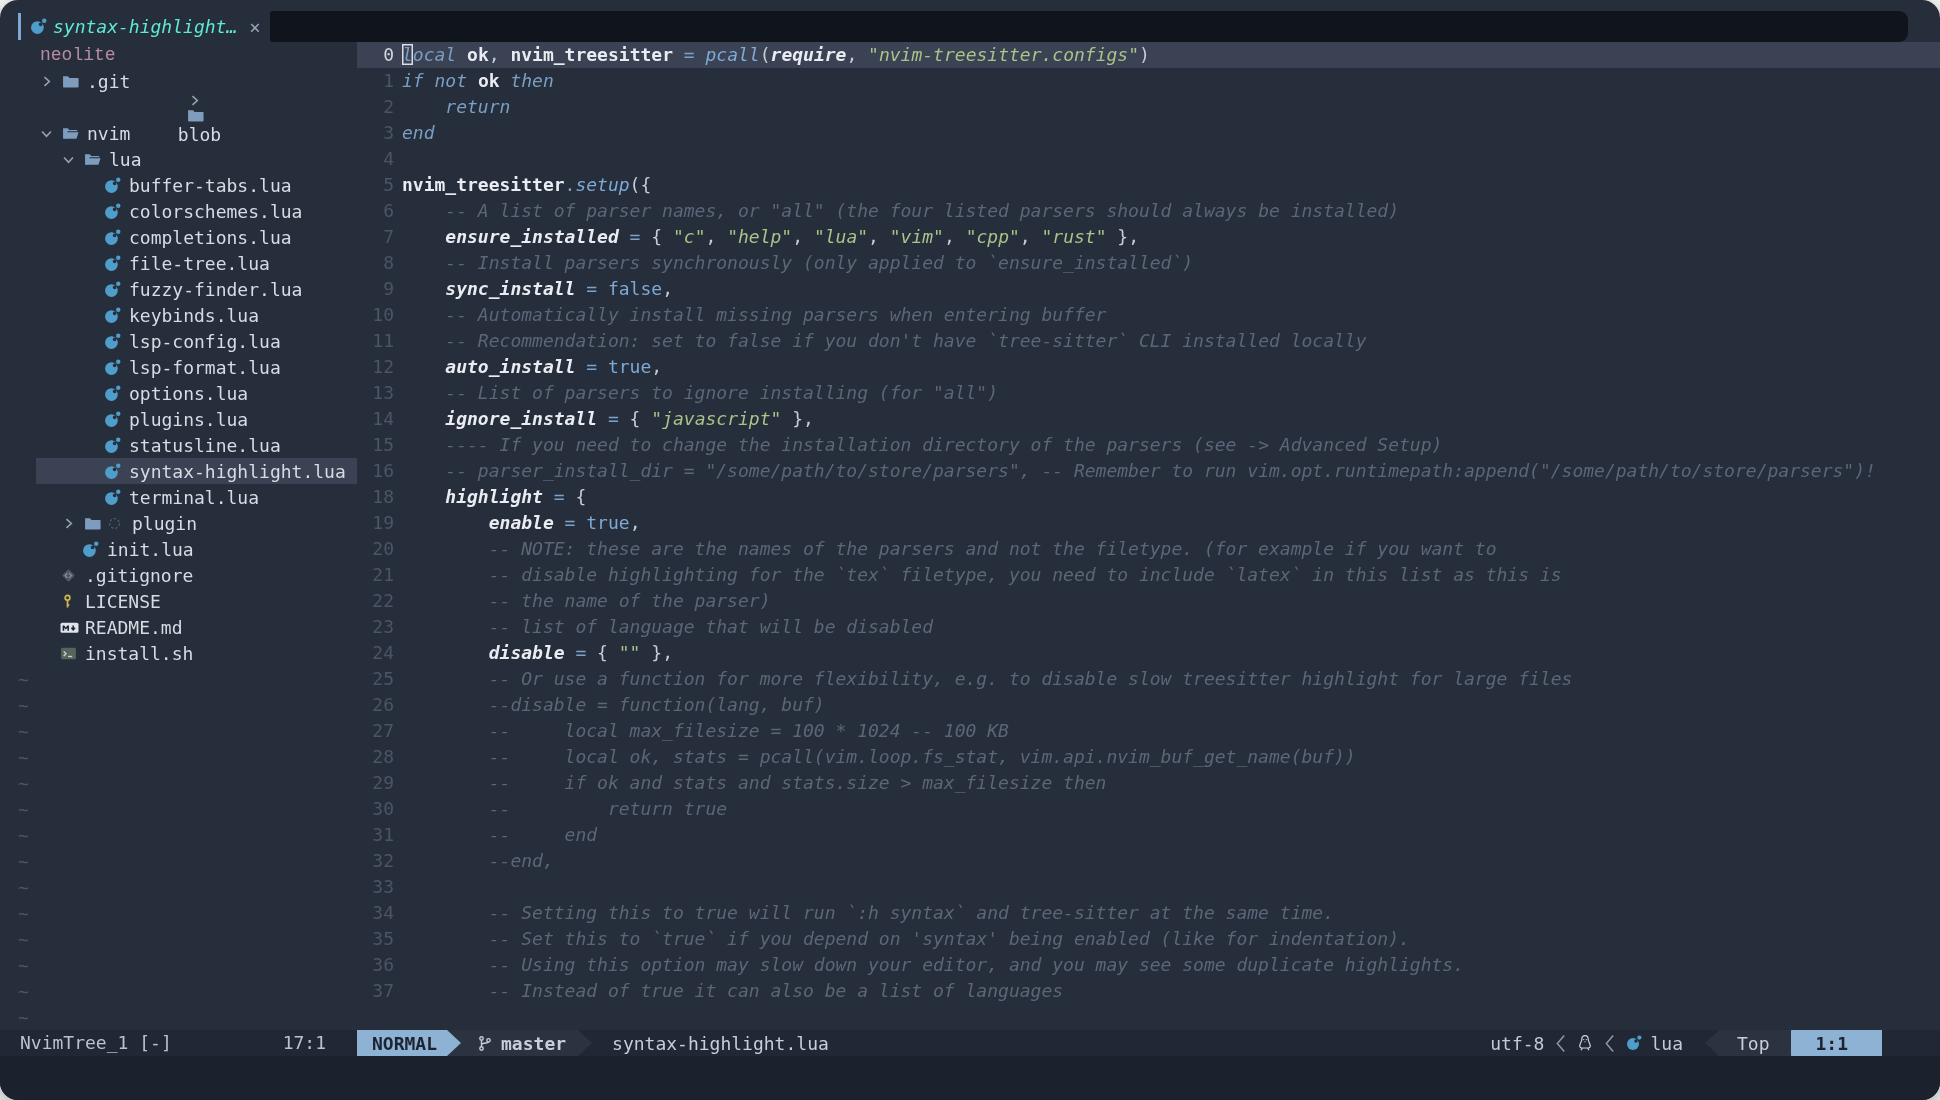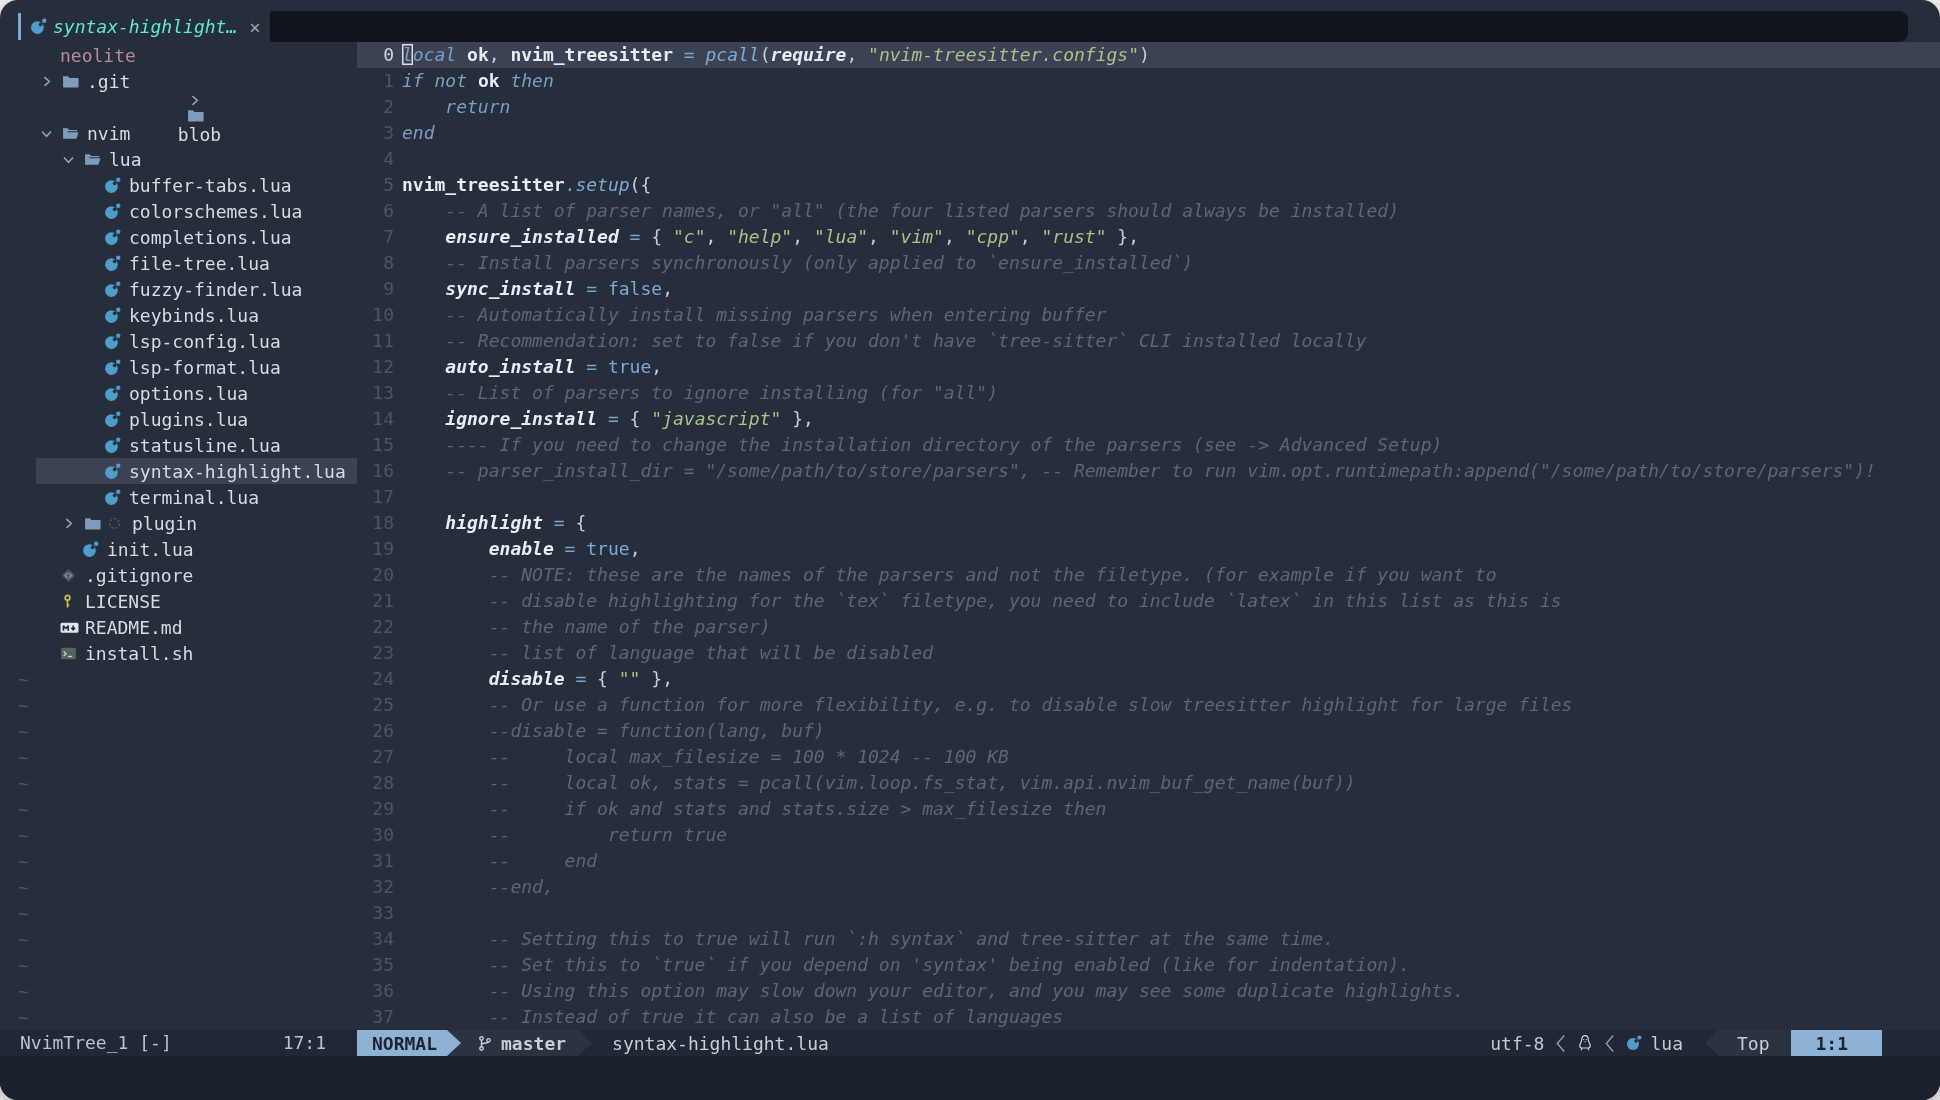--- a/index.html
+++ b/index.html
@@ -79,21 +79,21 @@
             <circle cx="10" cy="6" r="1.7" fill="#262d3b"></circle>
           </svg>
         </span>
       <span class="tab-title">syntax-highlight…</span>
       <span class="tab-close">×</span>
     </div>
     <div class="tab-strip"></div>
   </div>
 
   <div class="sidebar" id="tree">
-      <div class="tree-row" style="padding-left: 58px;">
+      <div class="tree-row" style="padding-left: 38px; font-family: Liberation Mono, monospace;">
         <span class="tree-label root">neolite</span>
       </div>
       <div class="tree-row" style="padding-left: 40px;">
         <span class="arrow-slot">
           <svg width="13" height="13" viewBox="0 0 16 16">
             <path d="M5.5 2.5 L11.5 8 L5.5 13.5" fill="none" stroke="#97a1b3" stroke-width="2"></path>
           </svg>
         </span>
         <span class="ticon">
           <svg width="17" height="17" viewBox="0 0 16 16">
@@ -366,21 +366,20 @@
       <div class="code-row"><span class="gutter">7</span><span class="code-text"><span class="pl">    </span><span class="fld">ensure_installed</span><span class="pl"> </span><span class="op">=</span><span class="pl"> { </span><span class="str">"c"</span><span class="pl">, </span><span class="str">"help"</span><span class="pl">, </span><span class="str">"lua"</span><span class="pl">, </span><span class="str">"vim"</span><span class="pl">, </span><span class="str">"cpp"</span><span class="pl">, </span><span class="str">"rust"</span><span class="pl"> },</span></span></div>
       <div class="code-row"><span class="gutter">8</span><span class="code-text"><span class="pl">    </span><span class="com">-- Install parsers synchronously (only applied to `ensure_installed`)</span></span></div>
       <div class="code-row"><span class="gutter">9</span><span class="code-text"><span class="pl">    </span><span class="fld">sync_install</span><span class="pl"> </span><span class="op">=</span><span class="pl"> </span><span class="bool">false</span><span class="pl">,</span></span></div>
       <div class="code-row"><span class="gutter">10</span><span class="code-text"><span class="pl">    </span><span class="com">-- Automatically install missing parsers when entering buffer</span></span></div>
       <div class="code-row"><span class="gutter">11</span><span class="code-text"><span class="pl">    </span><span class="com">-- Recommendation: set to false if you don't have `tree-sitter` CLI installed locally</span></span></div>
       <div class="code-row"><span class="gutter">12</span><span class="code-text"><span class="pl">    </span><span class="fld">auto_install</span><span class="pl"> </span><span class="op">=</span><span class="pl"> </span><span class="bool">true</span><span class="pl">,</span></span></div>
       <div class="code-row"><span class="gutter">13</span><span class="code-text"><span class="pl">    </span><span class="com">-- List of parsers to ignore installing (for "all")</span></span></div>
       <div class="code-row"><span class="gutter">14</span><span class="code-text"><span class="pl">    </span><span class="fld">ignore_install</span><span class="pl"> </span><span class="op">=</span><span class="pl"> { </span><span class="str">"javascript"</span><span class="pl"> },</span></span></div>
       <div class="code-row"><span class="gutter">15</span><span class="code-text"><span class="pl">    </span><span class="com">---- If you need to change the installation directory of the parsers (see -&gt; Advanced Setup)</span></span></div>
       <div class="code-row"><span class="gutter">16</span><span class="code-text"><span class="pl">    </span><span class="com">-- parser_install_dir = "/some/path/to/store/parsers", -- Remember to run vim.opt.runtimepath:append("/some/path/to/store/parsers")!</span></span></div>
-      <div class="code-row"><span class="gutter">17</span><span class="code-text"></span></div>
       <div class="code-row"><span class="gutter">18</span><span class="code-text"><span class="pl">    </span><span class="fld">highlight</span><span class="pl"> </span><span class="op">=</span><span class="pl"> {</span></span></div>
       <div class="code-row"><span class="gutter">19</span><span class="code-text"><span class="pl">        </span><span class="fld">enable</span><span class="pl"> </span><span class="op">=</span><span class="pl"> </span><span class="bool">true</span><span class="pl">,</span></span></div>
       <div class="code-row"><span class="gutter">20</span><span class="code-text"><span class="pl">        </span><span class="com">-- NOTE: these are the names of the parsers and not the filetype. (for example if you want to</span></span></div>
       <div class="code-row"><span class="gutter">21</span><span class="code-text"><span class="pl">        </span><span class="com">-- disable highlighting for the `tex` filetype, you need to include `latex` in this list as this is</span></span></div>
       <div class="code-row"><span class="gutter">22</span><span class="code-text"><span class="pl">        </span><span class="com">-- the name of the parser)</span></span></div>
       <div class="code-row"><span class="gutter">23</span><span class="code-text"><span class="pl">        </span><span class="com">-- list of language that will be disabled</span></span></div>
       <div class="code-row"><span class="gutter">24</span><span class="code-text"><span class="pl">        </span><span class="fld">disable</span><span class="pl"> </span><span class="op">=</span><span class="pl"> { </span><span class="str">""</span><span class="pl"> },</span></span></div>
       <div class="code-row"><span class="gutter">25</span><span class="code-text"><span class="pl">        </span><span class="com">-- Or use a function for more flexibility, e.g. to disable slow treesitter highlight for large files</span></span></div>
       <div class="code-row"><span class="gutter">26</span><span class="code-text"><span class="pl">        </span><span class="com">--disable = function(lang, buf)</span></span></div>
       <div class="code-row"><span class="gutter">27</span><span class="code-text"><span class="pl">        </span><span class="com">--     local max_filesize = 100 * 1024 -- 100 KB</span></span></div>

